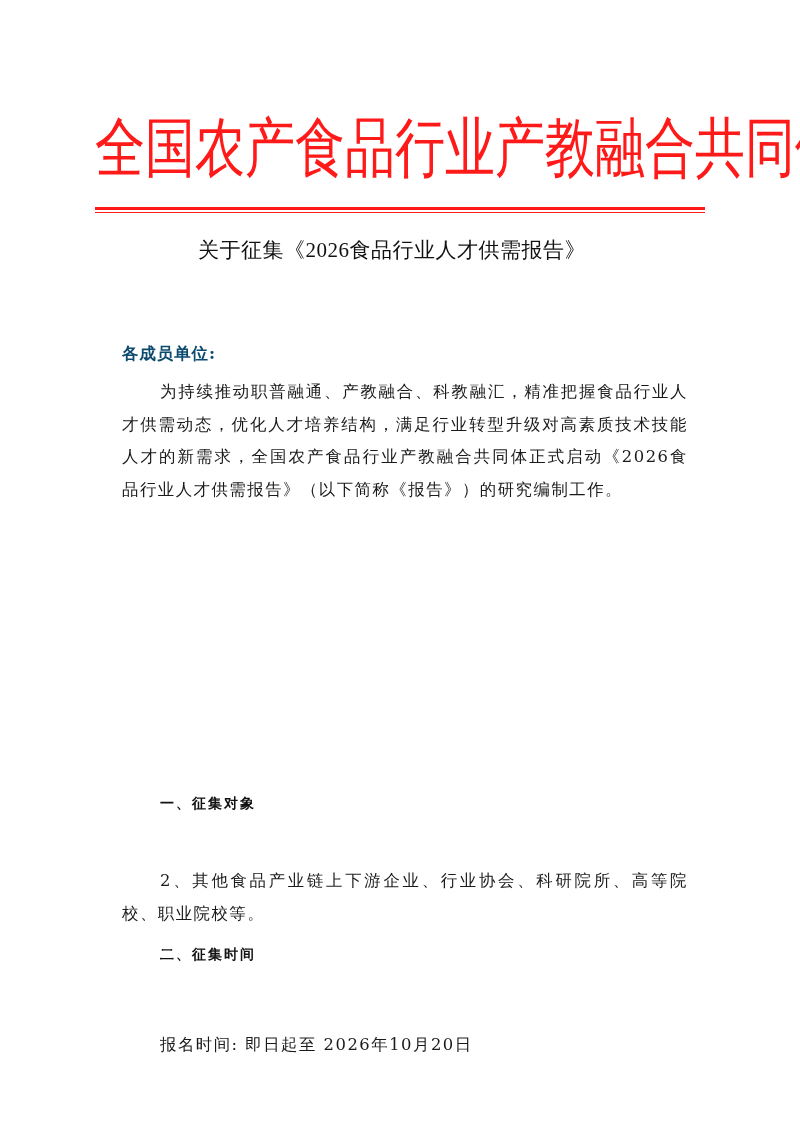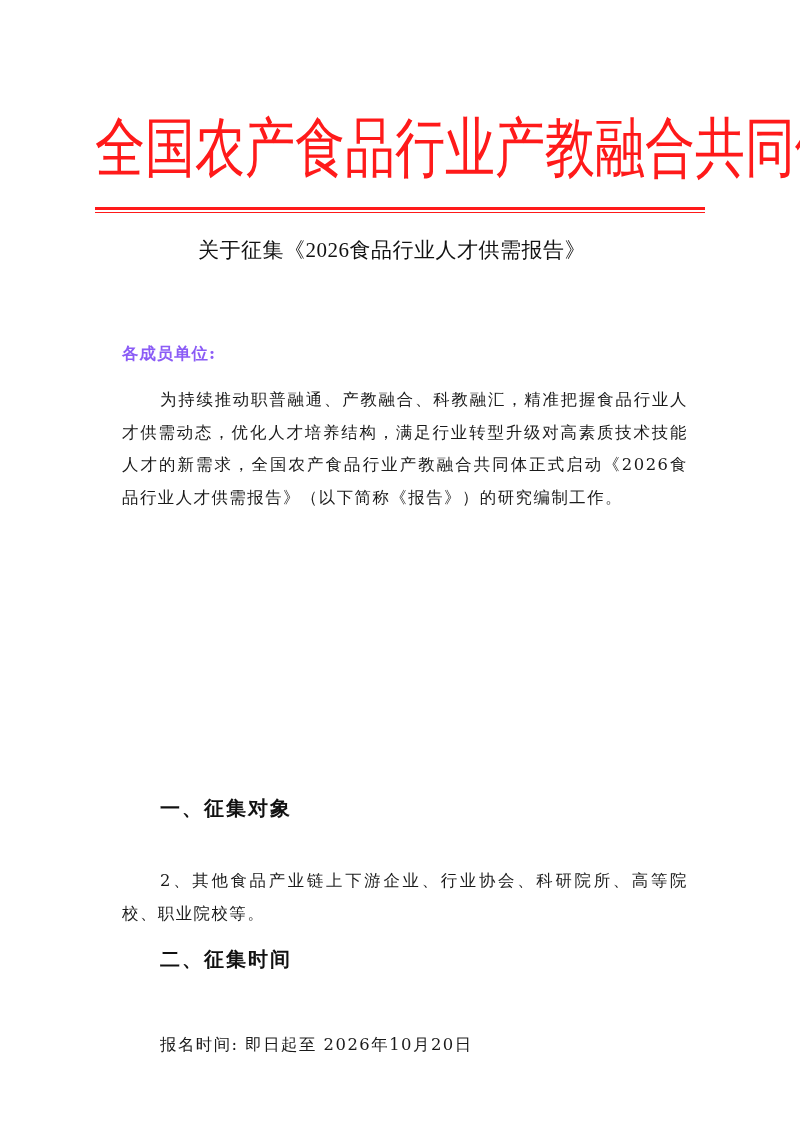--- a/index.html
+++ b/index.html
@@ -70,37 +70,36 @@
     .title-2 { top: 287px; }
     .body-text {
       position: absolute;
       left: 122px;
       width: 566px;
       font-size: 16.4px;
       line-height: 32.5px;
       color: #1a1a1a;
       letter-spacing: 1.5px;
       text-align: justify;
-      margin-top: 8px;
     }
     .salutation {
       position: absolute;
       left: 122px;
       top: 343px;
       font-size: 16.4px;
       font-weight: bold;
       letter-spacing: 1px;
-      color: #8b5cf6;
+      color: #0c4a6e;
     }
     .para1 { top: 376px; text-indent: 38px; }
     .para2 { top: 541px; text-indent: 38px; }
     .section-heading {
       position: absolute;
       left: 160px;
-      font-size: 20px;
+      font-size: 14px;
       font-weight: bold;
       letter-spacing: 2px;
       color: #111;
     }
     .sec1 { top: 795px; }
     .sec2 { top: 946px; text-align: center; }
     .item {
       position: absolute;
       left: 122px;
       width: 566px;

